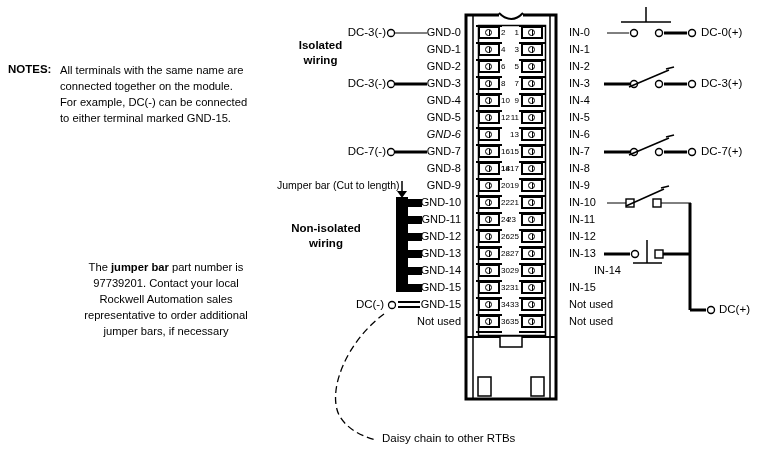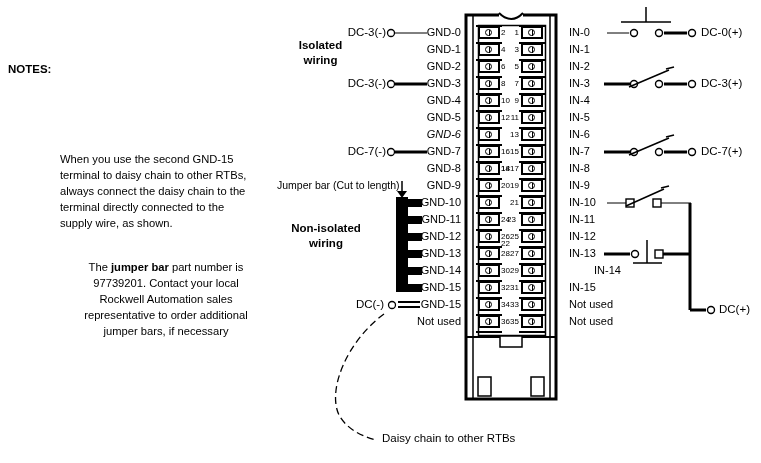--- a/index.html
+++ b/index.html
@@ -130,25 +130,24 @@
     <g stroke="#000" fill="#fff">
       <line x1="690" y1="203" x2="690" y2="310" stroke-width="3"></line>
       <line x1="690" y1="310" x2="706" y2="310" stroke-width="3"></line>
       <circle cx="711" cy="310" r="3.5" stroke-width="1.4"></circle>
     </g>
 
     <path d="M384 314 C347 341 327 390 339 415 C345 426 357 435 376 440" fill="none" stroke="#000" stroke-width="1.3" stroke-dasharray="7 4"></path>
   </svg>
 
   <span class="lab b" style="left:8px;top:62px;">NOTES:</span>
-  <div class="notes-p" style="top:151px;">When you use the second GND-15
-terminal to daisy chain to other RTBs,
-always connect the daisy chain to the
-terminal directly connected to the
-supply wire, as shown.</div>
+  <div class="notes-p" style="top:62px;">All terminals with the same name are
+connected together on the module.
+For example, DC(-) can be connected
+to either terminal marked GND-15.</div>
   <div class="notes-p" style="top:259px;text-align:center;"><span>The </span><span class="b">jumper bar</span><span> part number is
 97739201. Contact your local
 Rockwell Automation sales
 representative to order additional
 jumper bars, if necessary</span></div>
 
   <div class="lab b ctr" style="left:283px;top:38px;width:75px;">Isolated
 wiring</div>
   <div class="lab b ctr" style="left:276px;top:221px;width:100px;">Non-isolated
 wiring</div>
@@ -221,21 +220,21 @@
       <div class="screw" style="left: 478px; top: 162px;"></div>
       <div class="screw" style="left: 521px; top: 162px;"></div>
       <span class="tlab ra" style="left: 340px; top: 178px; width: 121px; position: absolute; text-align: right;">GND-9</span>
       <span class="tlab" style="left: 569px; top: 178px; width: 95px; position: absolute;">IN-9</span>
       <span class="num" style="left: 501px; top: 181px; width: 13px; position: absolute;">20</span>
       <span class="num ra" style="left: 504px; top: 181px; width: 15px; position: absolute; text-align: right;">19</span>
       <div class="screw" style="left: 478px; top: 179px;"></div>
       <div class="screw" style="left: 521px; top: 179px;"></div>
       <span class="tlab ra" style="left: 340px; top: 195px; width: 121px; position: absolute; text-align: right;">GND-10</span>
       <span class="tlab" style="left: 569px; top: 195px; width: 95px; position: absolute;">IN-10</span>
-      <span class="num" style="left: 501px; top: 198px; width: 13px; position: absolute; margin-top: 41px;">22</span>
+      <span class="num" style="left: 501px; top: 198px; width: 13px; position: absolute;">22</span>
       <span class="num ra" style="left: 504px; top: 198px; width: 15px; position: absolute; text-align: right;">21</span>
       <div class="screw" style="left: 478px; top: 196px;"></div>
       <div class="screw" style="left: 521px; top: 196px;"></div>
       <span class="tlab ra" style="left: 340px; top: 212px; width: 121px; position: absolute; text-align: right;">GND-11</span>
       <span class="tlab" style="left: 569px; top: 212px; width: 95px; position: absolute;">IN-11</span>
       <span class="num" style="left: 501px; top: 215px; width: 13px; position: absolute;">24</span>
       <span class="num ra" style="left: 504px; top: 215px; width: 15px; position: absolute; text-align: center;">23</span>
       <div class="screw" style="left: 478px; top: 213px;"></div>
       <div class="screw" style="left: 521px; top: 213px;"></div>
       <span class="tlab ra" style="left: 340px; top: 229px; width: 121px; position: absolute; text-align: right;">GND-12</span>

